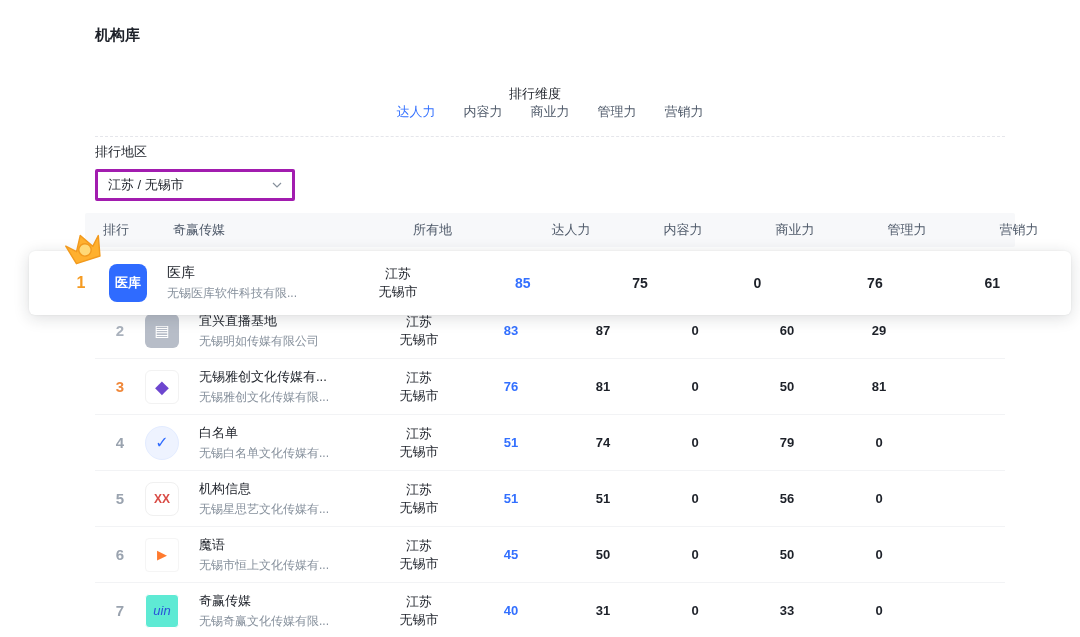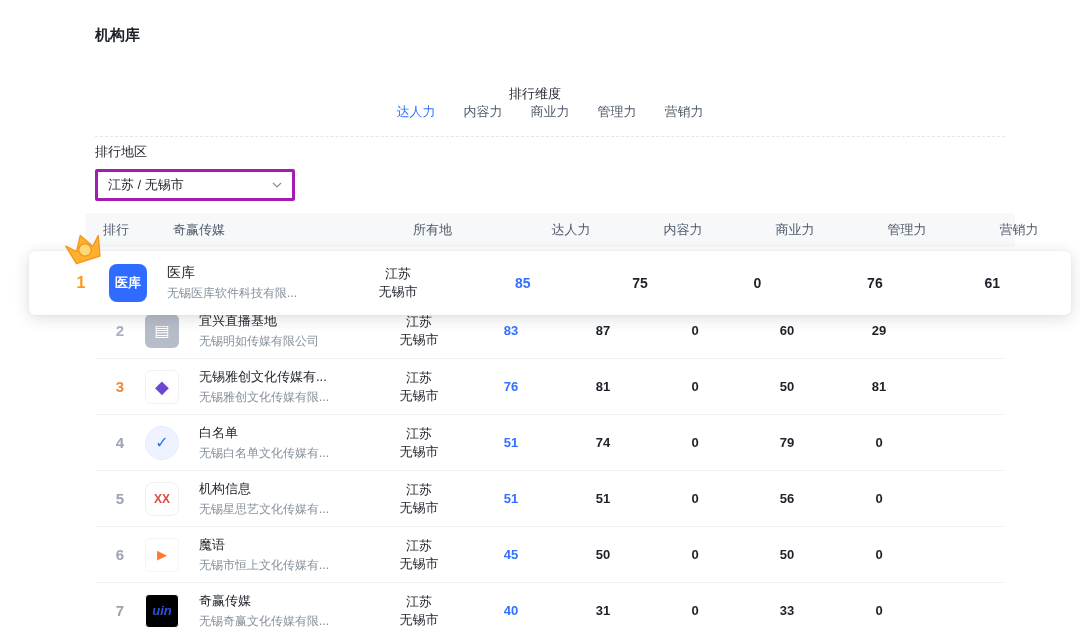--- a/index.html
+++ b/index.html
@@ -239,21 +239,21 @@
     </div>
     <div class="cell score s0">45</div>
     <div class="cell score">50</div>
     <div class="cell score">0</div>
     <div class="cell score">50</div>
     <div class="cell score">0</div>
   </div>
         <div class="t-row">
     <div class="cell rank" style="color: rgb(154, 163, 175);">7</div>
     <div class="cell info">
-      <div class="org-icon" style="background: #000000; color: rgb(42, 82, 216); font-size: 13px; font-weight: 700; border-radius: 4px; border: 1px solid rgb(255, 255, 255); font-style: italic;">uin</div>
+      <div class="org-icon" style="background: #5eead4; color: rgb(42, 82, 216); font-size: 13px; font-weight: 400; border-radius: 4px; border: 1px solid rgb(255, 255, 255); font-style: italic;">uin</div>
       <div class="org-text">
         <div class="org-name">奇赢传媒</div>
         <div class="org-sub">无锡奇赢文化传媒有限...</div>
       </div>
     </div>
     <div class="cell loc">
       <div>江苏</div>
       <div>无锡市</div>
     </div>
     <div class="cell score s0">40</div>

